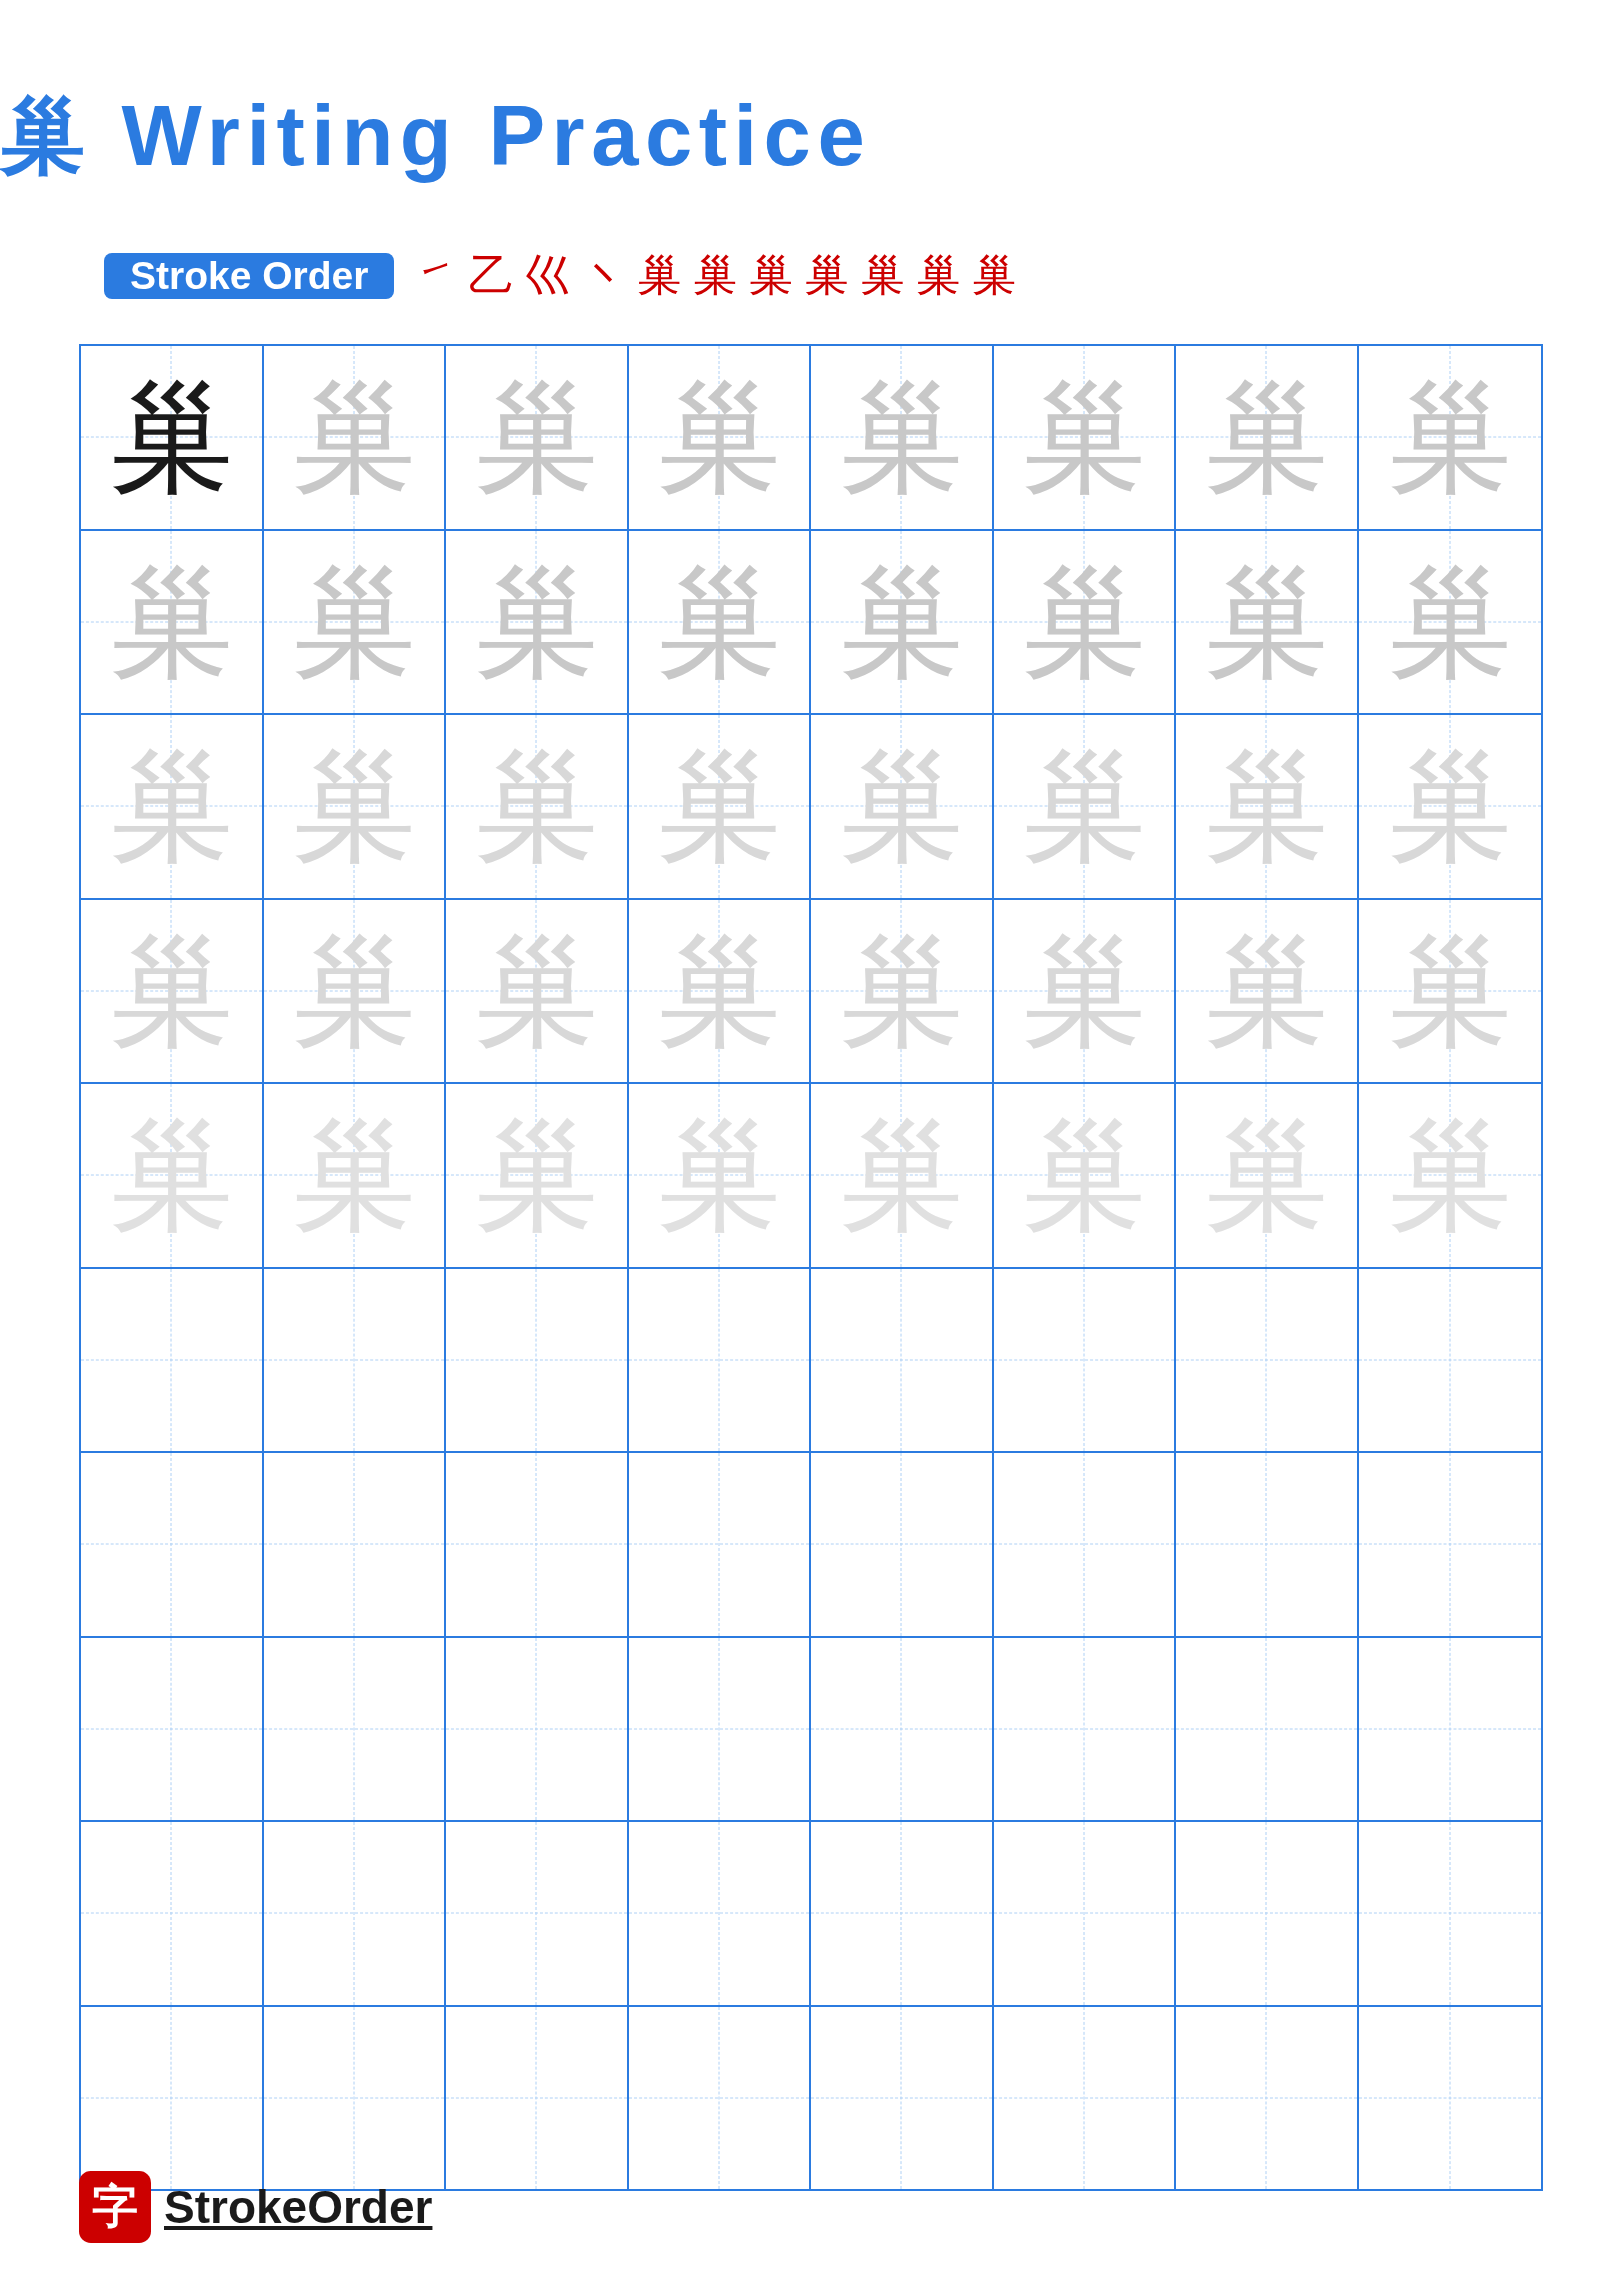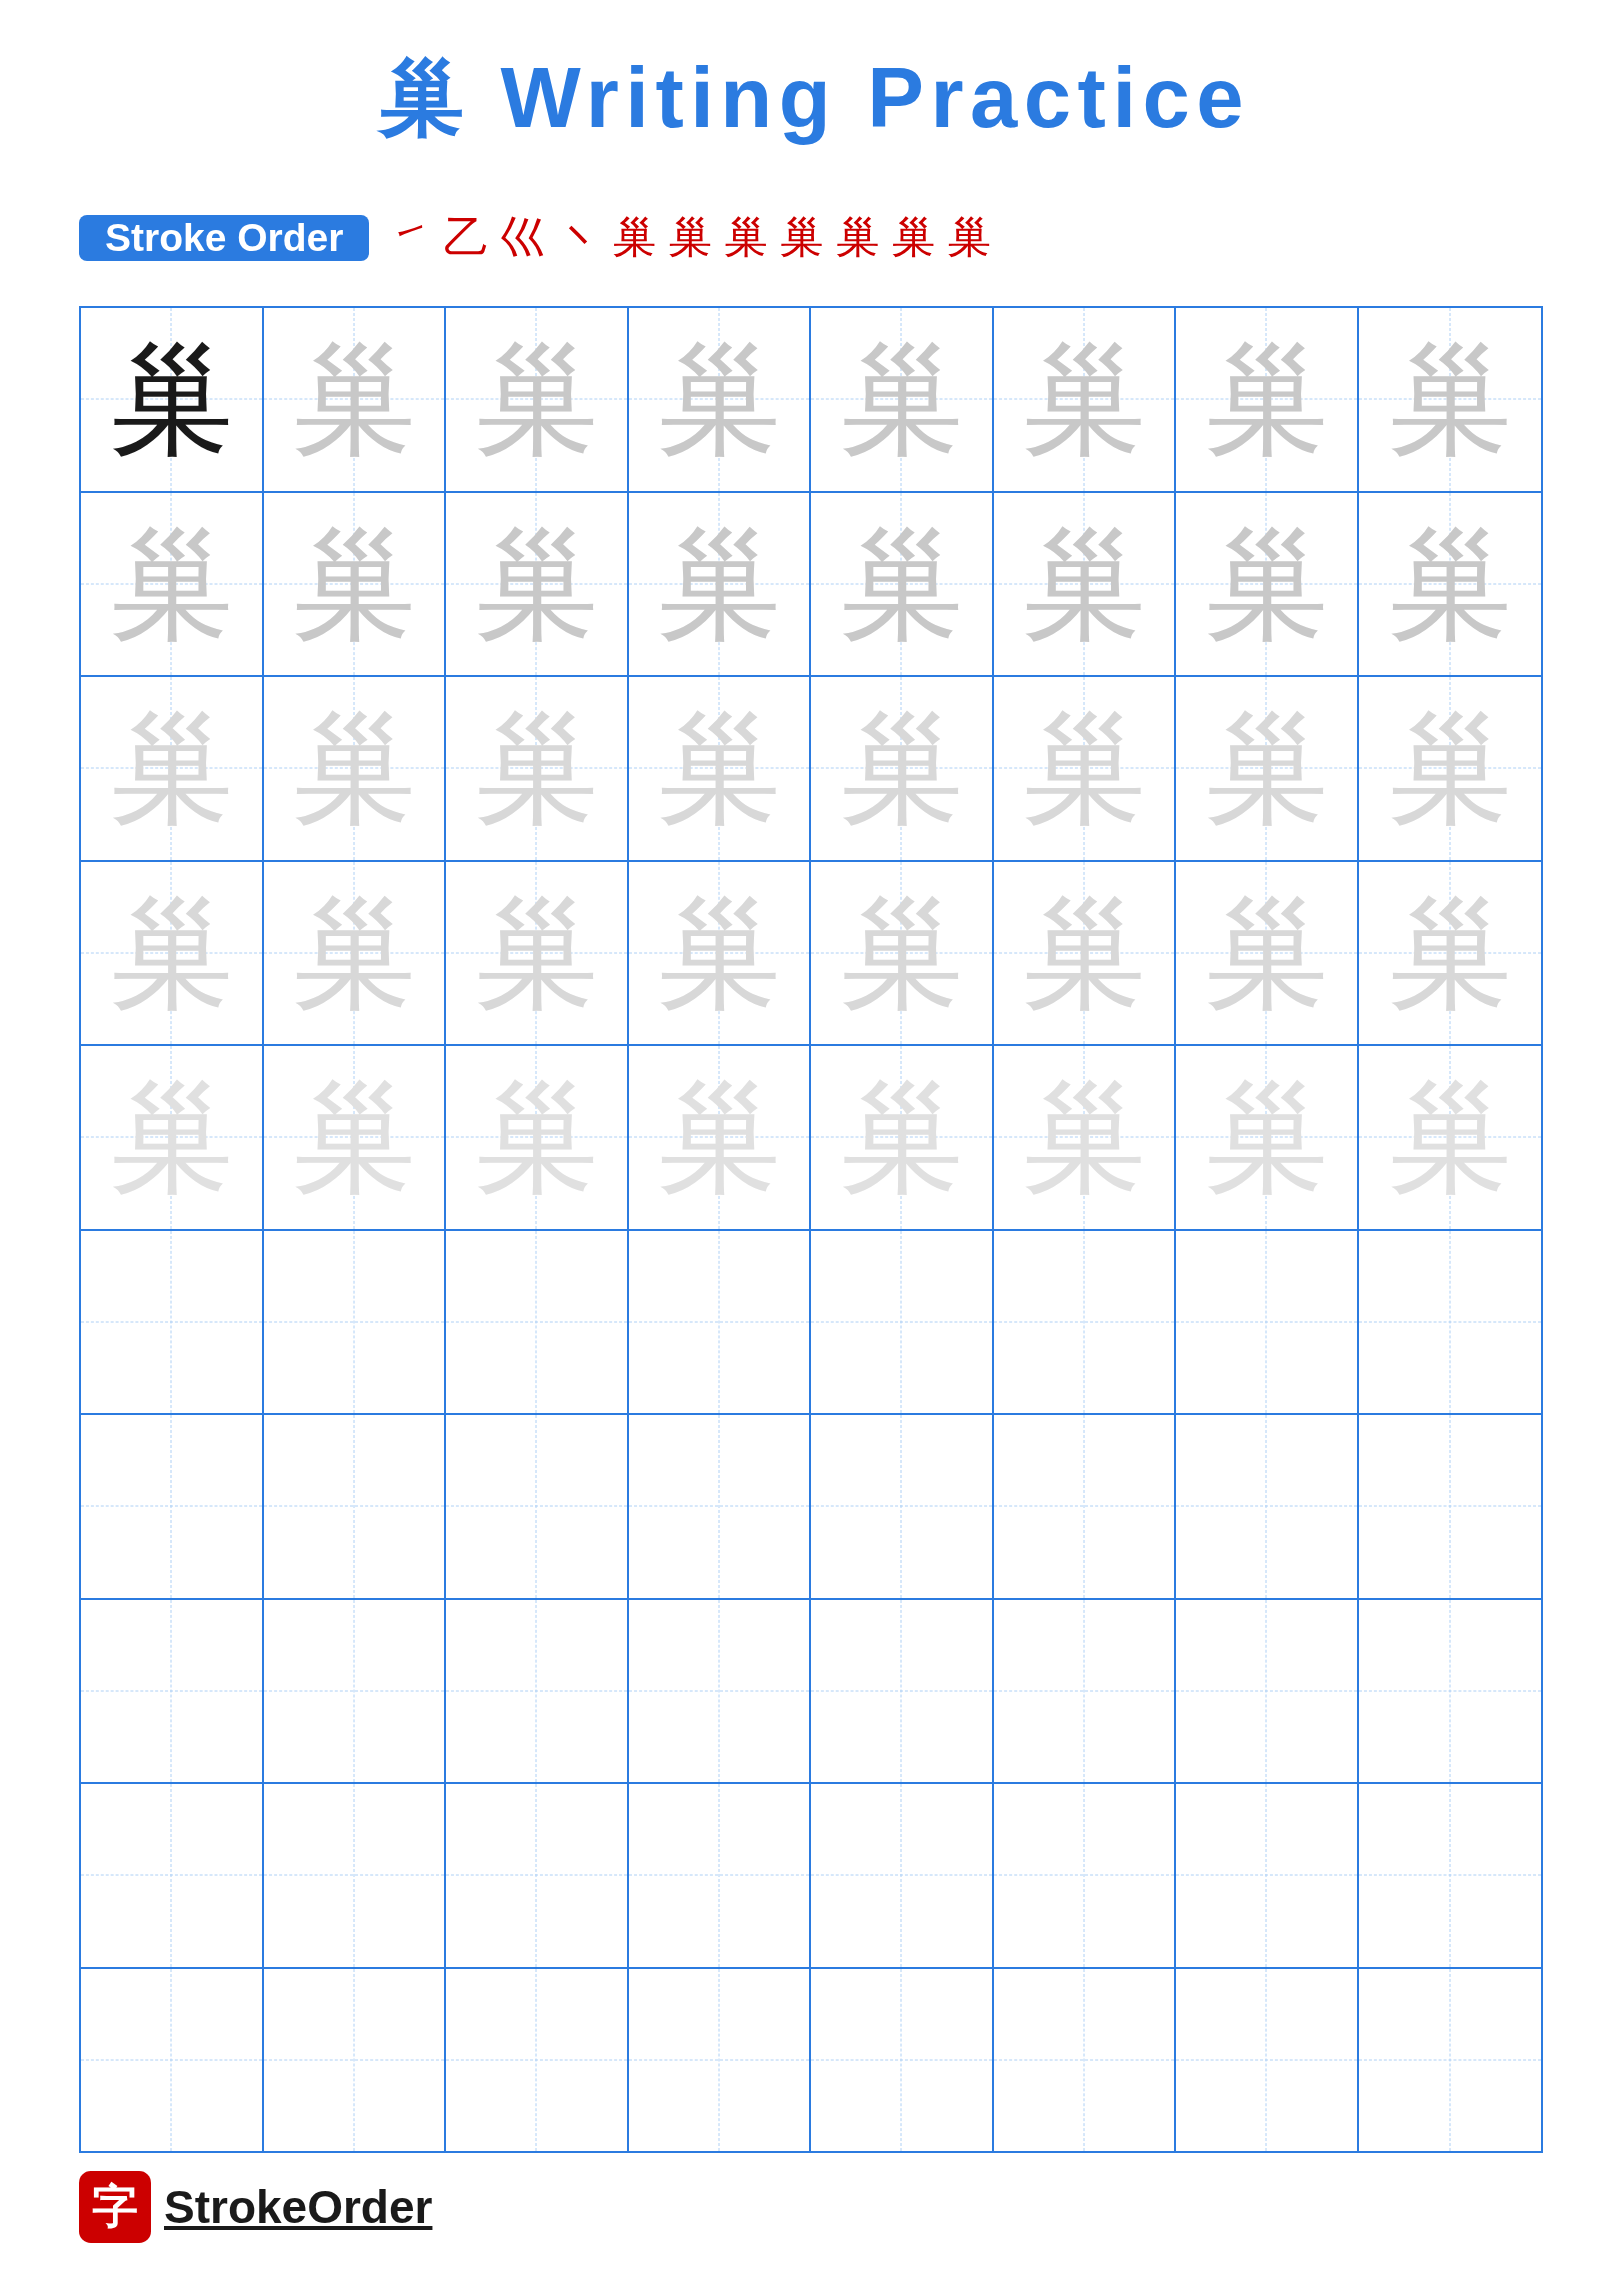--- a/index.html
+++ b/index.html
@@ -6,44 +6,44 @@
     body {
       width: 1622px;
       height: 2295px;
       background: #ffffff;
       font-family: Arial, sans-serif;
       position: relative;
       overflow: hidden;
     }
 
     .page-title {
-      text-align: center;
-      padding-top: 41px;
+      text-align: left;
+      padding-top: 79px;
       font-size: 85px;
       font-weight: bold;
       color: #2b7be0;
       letter-spacing: 6.5px;
-      margin-left: 7px;
     }
 
     .stroke-order-section {
       display: flex;
       align-items: center;
       margin: 52px 79px 39px 79px;
       gap: 19.6px;
     }
 
     .stroke-order-badge {
       background: #2b7be0;
       color: white;
       font-size: 39px;
       font-weight: bold;
       padding: 1px 26px;
       border-radius: 8px;
       white-space: nowrap;
+      margin-left: 25px;
     }
 
     .stroke-order-chars {
       display: flex;
       align-items: center;
       gap: 11.8px;
       font-size: 44px;
       color: #cc0000;
     }
 

